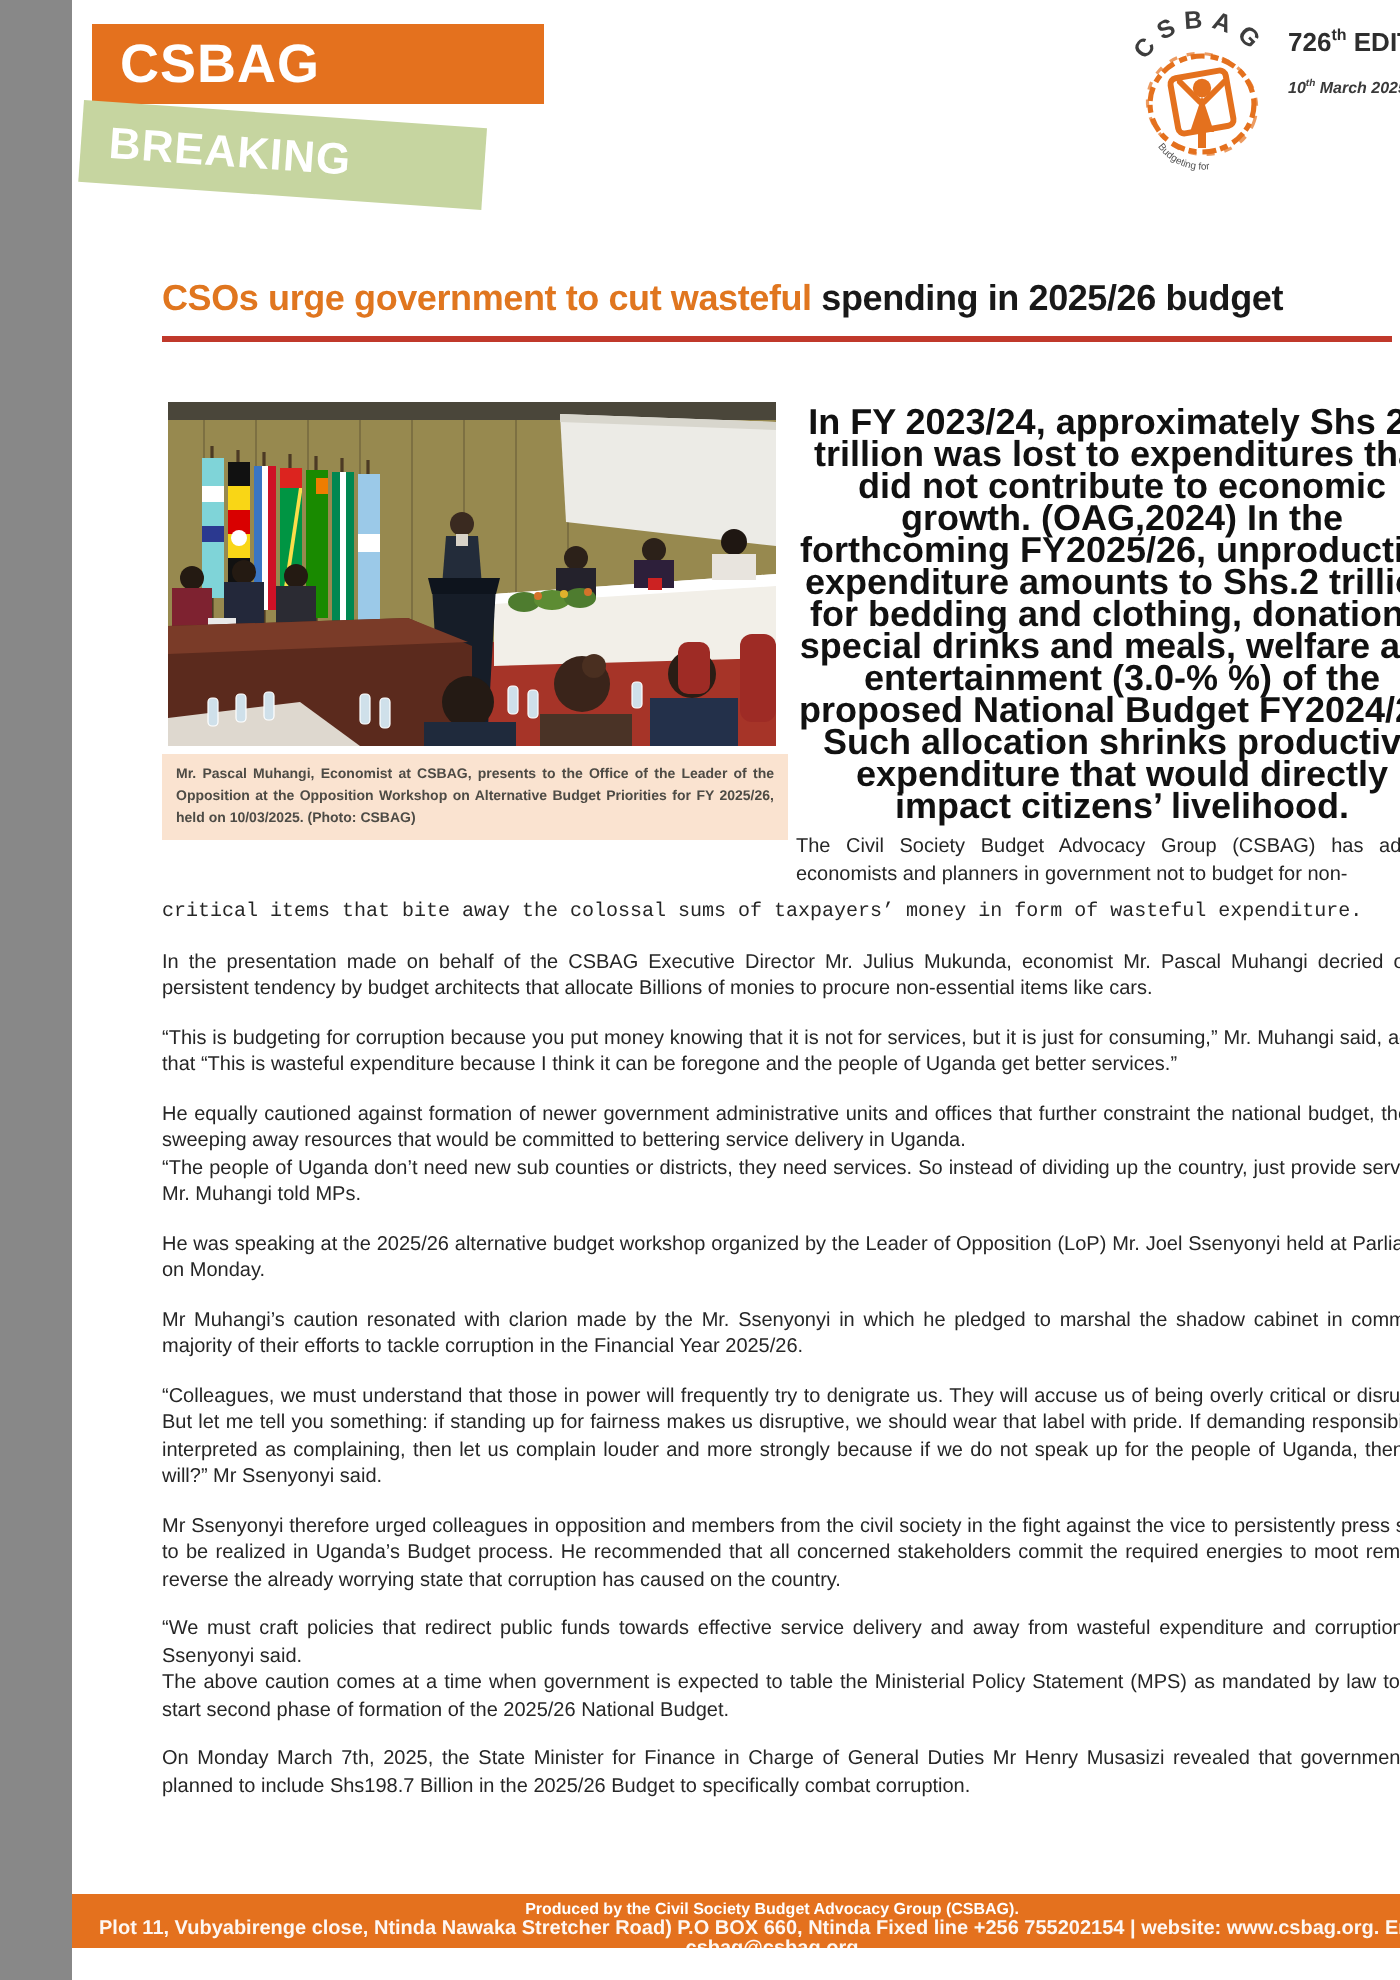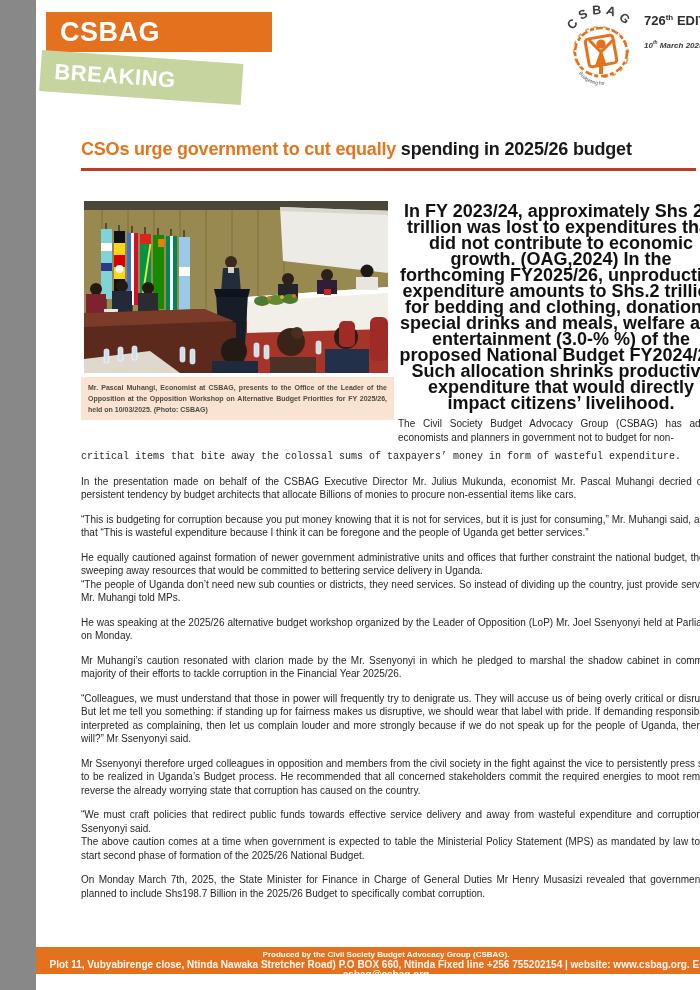--- a/index.html
+++ b/index.html
@@ -69,21 +69,21 @@
     </text>
     <text font-family="Liberation Sans, sans-serif" font-size="5" fill="#555">
       <textPath href="#arcBot" startOffset="6">Budgeting for</textPath>
     </text>
   </svg>
 
   <div class="edition"><span>726</span><sup>th</sup> <span>EDITION</span></div>
   <div class="edition-date"><span>10</span><sup>th</sup><span> March 2025</span></div>
 
   <div class="article">
-    <h1><span class="hl">CSOs urge government to cut equally </span><span>spending in 2025/26 budget</span></h1>
+    <h1><span class="hl">CSOs urge government to cut wasteful </span><span>spending in 2025/26 budget</span></h1>
     <div class="rule"></div>
 
     <div class="lede">
       <figure>
         <svg class="photo-svg" width="304" height="172" viewBox="0 0 304 172">
 
           <rect x="0" y="0" width="304" height="140" fill="#97894f"></rect>
           <rect x="0" y="0" width="304" height="9" fill="#4a463a"></rect>
           <g stroke="#7d7042" stroke-width="1">
             <line x1="18" y1="9" x2="18" y2="125"></line>

